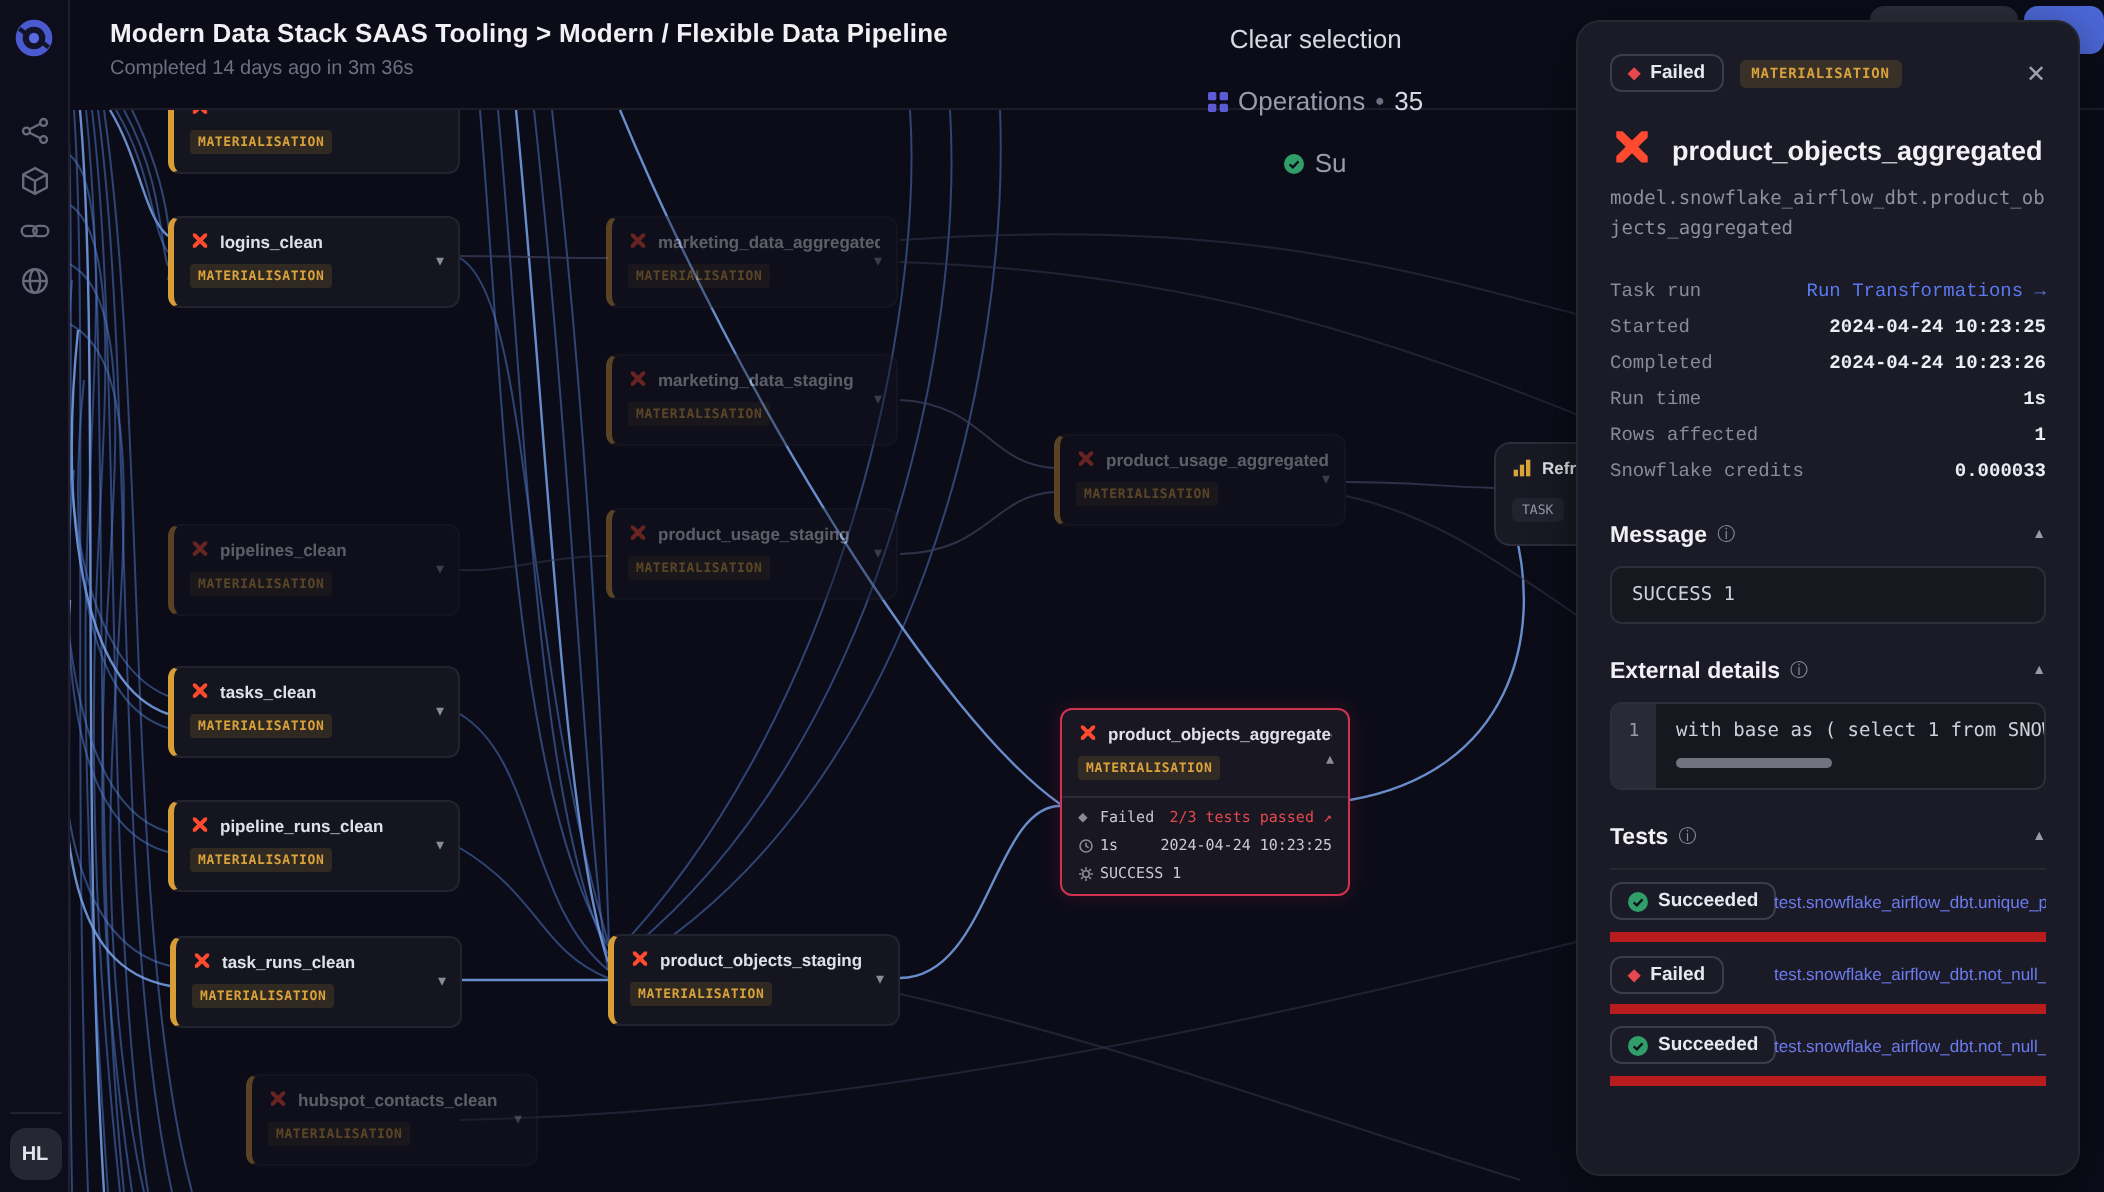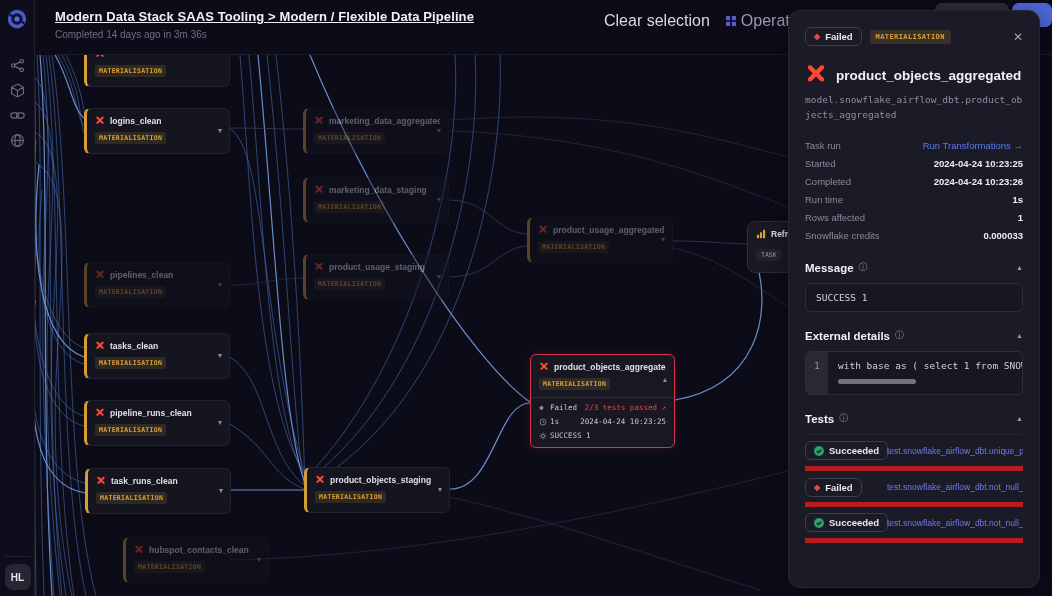--- a/index.html
+++ b/index.html
@@ -10,24 +10,24 @@
 
   
   #edges{position:absolute;left:0;top:0;z-index:1;}
   .e-b{fill:none;stroke:#527dd0;stroke-opacity:.5;stroke-width:1;}
   .e-B{fill:none;stroke:#79a5ea;stroke-opacity:.85;stroke-width:1.2;}
   .e-g{fill:none;stroke:#3c3c58;stroke-opacity:.75;stroke-width:1;}
   .e-gf{fill:none;stroke:#34344c;stroke-opacity:.55;stroke-width:1;}
 
   
   .header{position:absolute;left:0;top:0;width:1052px;height:55px;background:#0c0c19;z-index:3;}
-  .hdr-title{position:absolute;left:55px;top:9px;font-size:13px;font-weight:700;color:#f1f1f5;letter-spacing:.1px;text-decoration:underline;}
+  .hdr-title{position:absolute;left:55px;top:9px;font-size:13px;font-weight:700;color:#f1f1f5;letter-spacing:.1px;}
   .hdr-sub{position:absolute;left:55px;top:29px;font-size:10px;color:#6e6e82;}
   .hdr-divider{position:absolute;left:55px;right:0;top:54px;height:1px;background:#1d1d2a;}
-  .hdr-right{position:absolute;left:604px;top:12px;display:flex;align-items:flex-start;gap:16px;font-size:16px;}
+  .hdr-right{position:absolute;left:604px;top:12px;display:flex;align-items:center;gap:16px;font-size:13px;flex-direction:column;}
   .clear-sel{color:#d8d8e2;cursor:pointer;background:none;border:none;font:inherit;padding:0;}
   .ops{display:flex;align-items:center;gap:5px;color:#9a9aac;}
   .ops .count{color:#d8d8e2;}
   .ops .bullet{color:#6e6e82;}
   .succ{display:flex;align-items:center;gap:5px;color:#9a9aac;}
   .top-btn{position:absolute;top:3px;height:24px;border-radius:7px;border:none;z-index:4;}
   .top-btn.grey{left:935px;width:74px;background:#2b2b3a;}
   .top-btn.blue{left:1012px;width:40px;background:#4c68d8;}
 
   
@@ -62,21 +62,21 @@
   
   .panel{position:absolute;left:788px;top:10px;width:252px;height:578px;background:#1b1b27;border:1px solid #26262f;border-radius:12px;z-index:5;padding:16px;box-shadow:0 6px 24px rgba(0,0,0,.45);overflow:hidden;}
   .p-hdr{display:flex;align-items:center;gap:8px;}
   .pill{display:inline-flex;align-items:center;gap:5px;border:1px solid #3c3c4a;border-radius:6px;padding:3px 8px;font-size:9.5px;font-weight:700;color:#e8e8ef;background:transparent;white-space:nowrap;}
   .pill .diam{color:#e5484d;font-size:8px;}
   .type-badge{font-family:"DejaVu Sans Mono",monospace;font-size:7px;font-weight:700;letter-spacing:.4px;color:#d9a23b;background:rgba(215,160,50,.16);padding:3px 6px;border-radius:3px;}
   .p-close{margin-left:auto;color:#a0a0b0;font-size:12px;cursor:pointer;}
   .p-title{display:flex;align-items:center;gap:9px;margin-top:18px;font-size:13.5px;font-weight:700;color:#f2f2f6;}
   .p-title .dbt-lg{width:22px;height:22px;flex:0 0 auto;}
   .p-path{margin-top:7px;font-family:"DejaVu Sans Mono",monospace;font-size:9.5px;line-height:1.55;color:#8e8e9e;word-break:break-all;}
-  .d-rows{margin-top:14px;}
+  .d-rows{margin-top:14px;font-family:Liberation Mono, monospace;}
   .d-row{display:flex;align-items:center;height:18px;font-size:9.5px;}
   .d-row .lbl{color:#8a8a99;}
   .d-row .val{margin-left:auto;font-weight:700;color:#ecedf2;}
   .d-row .val.link{color:#5a78f0;font-weight:400;cursor:pointer;}
   .sec-hdr{display:flex;align-items:center;gap:5px;margin-top:17px;font-size:11.5px;font-weight:700;color:#f0f0f5;}
   .info-ic{color:#8a8a99;font-size:9px;font-weight:400;}
   .collapse{margin-left:auto;color:#9a9aa8;font-size:7px;cursor:pointer;}
   .msg-box{margin-top:9px;background:#17171f;border:1px solid #2e2e3a;border-radius:6px;padding:8px 10px;font-family:"DejaVu Sans Mono",monospace;font-size:9.5px;color:#d0d0da;}
   .code-box{margin-top:9px;display:flex;background:#17171f;border:1px solid #2e2e3a;border-radius:6px;overflow:hidden;min-height:44px;}
   .gutter{width:22px;background:#2a2a36;color:#9a9aa8;font-family:"DejaVu Sans Mono",monospace;font-size:9px;text-align:center;padding-top:9px;}

